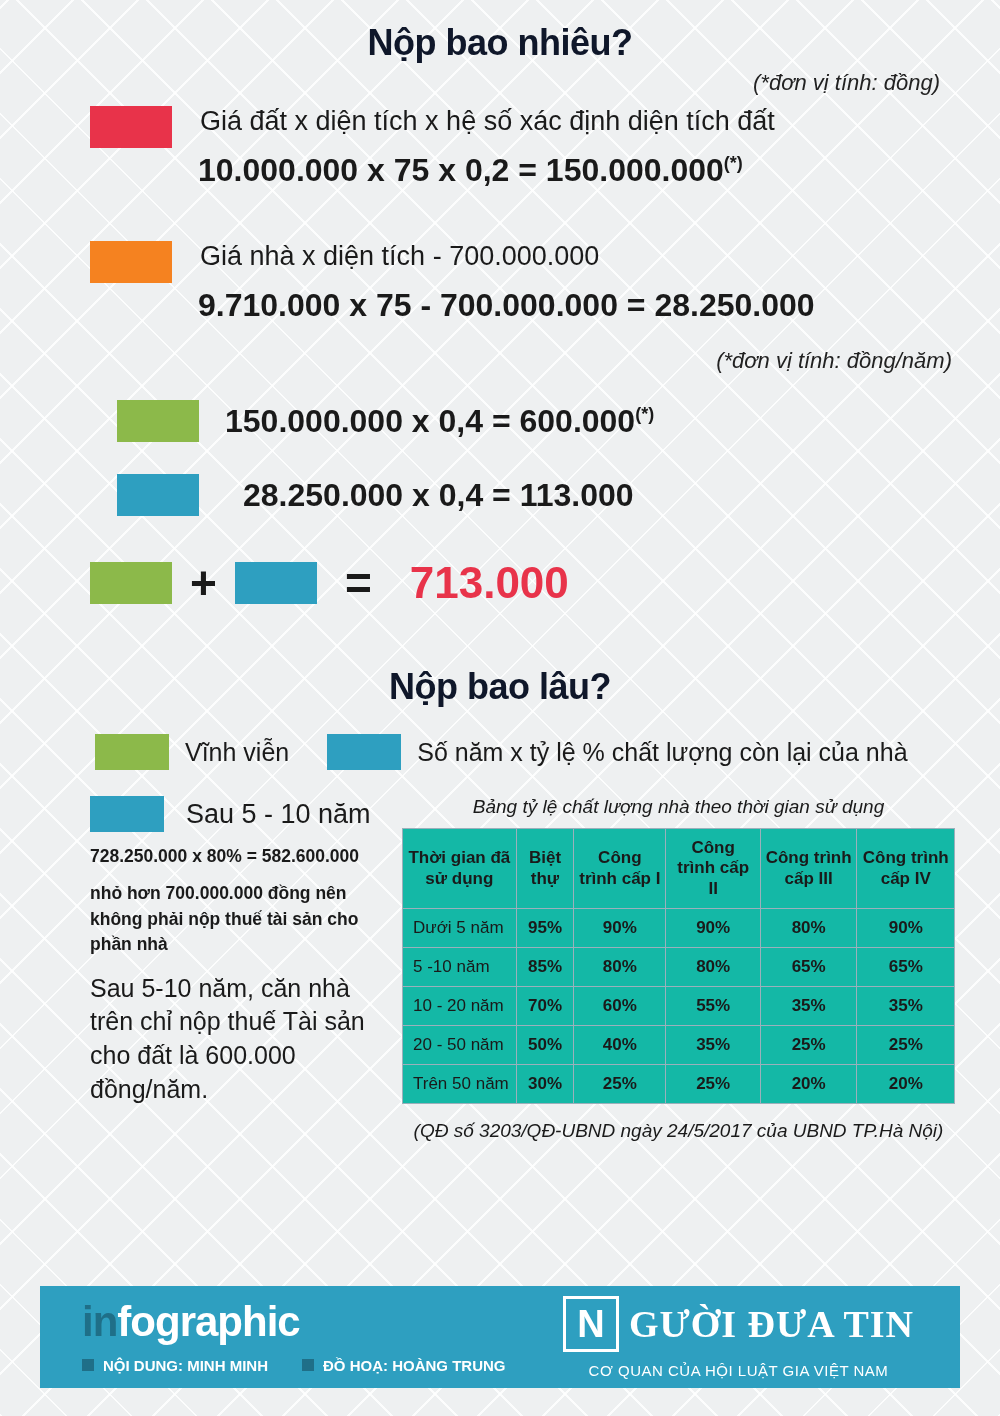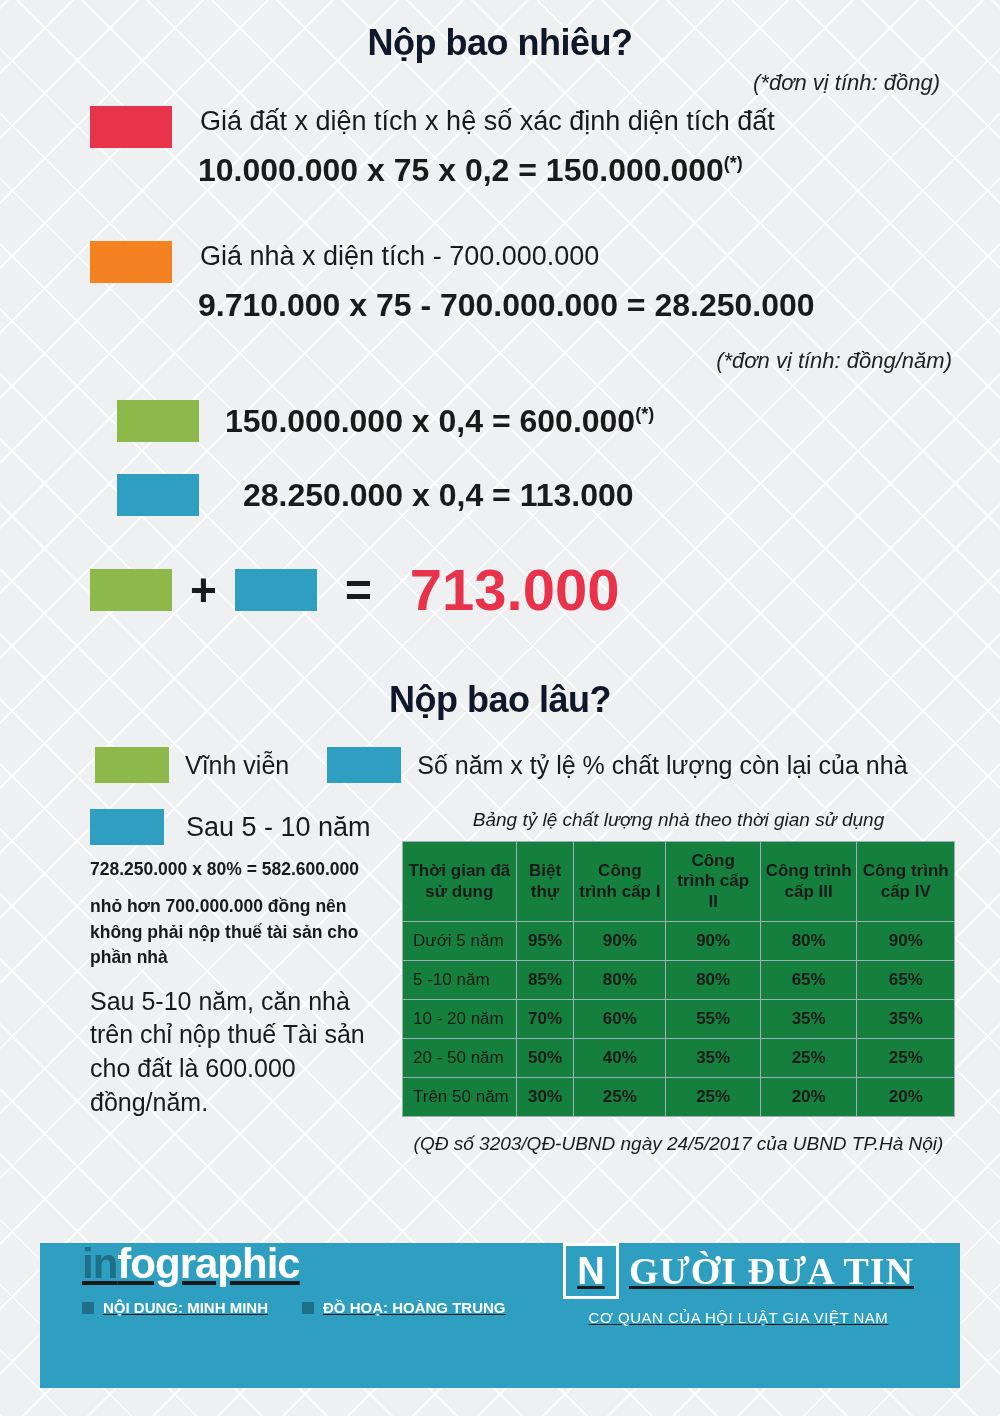--- a/index.html
+++ b/index.html
@@ -99,21 +99,21 @@
     align-items: center;
     padding-left: 90px;
     margin-top: 40px;
   }
   .sum-op {
     font-size: 46px;
     font-weight: bold;
     margin: 0 18px;
   }
   .sum-total {
-    font-size: 58px;
+    font-size: 44px;
     font-weight: bold;
     color: #e8334a;
     margin-left: 20px;
   }
 
   .legend-row {
     display: flex;
     align-items: center;
     padding-left: 95px;
     margin-top: 26px;
@@ -156,21 +156,21 @@
 
   .table-caption {
     font-style: italic;
     font-size: 19px;
     text-align: center;
     margin-bottom: 10px;
   }
   table.rates {
     border-collapse: collapse;
     width: 100%;
-    background: #15803d;
+    background: #14b8a6;
   }
   table.rates th, table.rates td {
     border: 1px solid #9bb0bb;
     text-align: center;
     font-size: 17px;
     padding: 9px 4px;
   }
   table.rates th {
     font-weight: bold;
     line-height: 1.2;
@@ -187,26 +187,25 @@
     text-align: center;
     margin-top: 16px;
   }
 
   
   .footer {
     position: absolute;
     left: 40px;
     right: 40px;
     bottom: 28px;
-    height: 145px;
+    height: 102px;
     background: #2e9fc0;
     display: flex;
-    align-items: flex-start;
+    align-items: center;
     z-index: 3;
-    text-decoration: underline;
   }
   .footer-left { padding-left: 42px; flex: 1 1 auto; }
   .footer-brand {
     font-size: 42px;
     font-weight: bold;
     color: #ffffff;
     letter-spacing: -1px;
     line-height: 1;
   }
   .footer-brand .dim { color: #1f6f88; }

